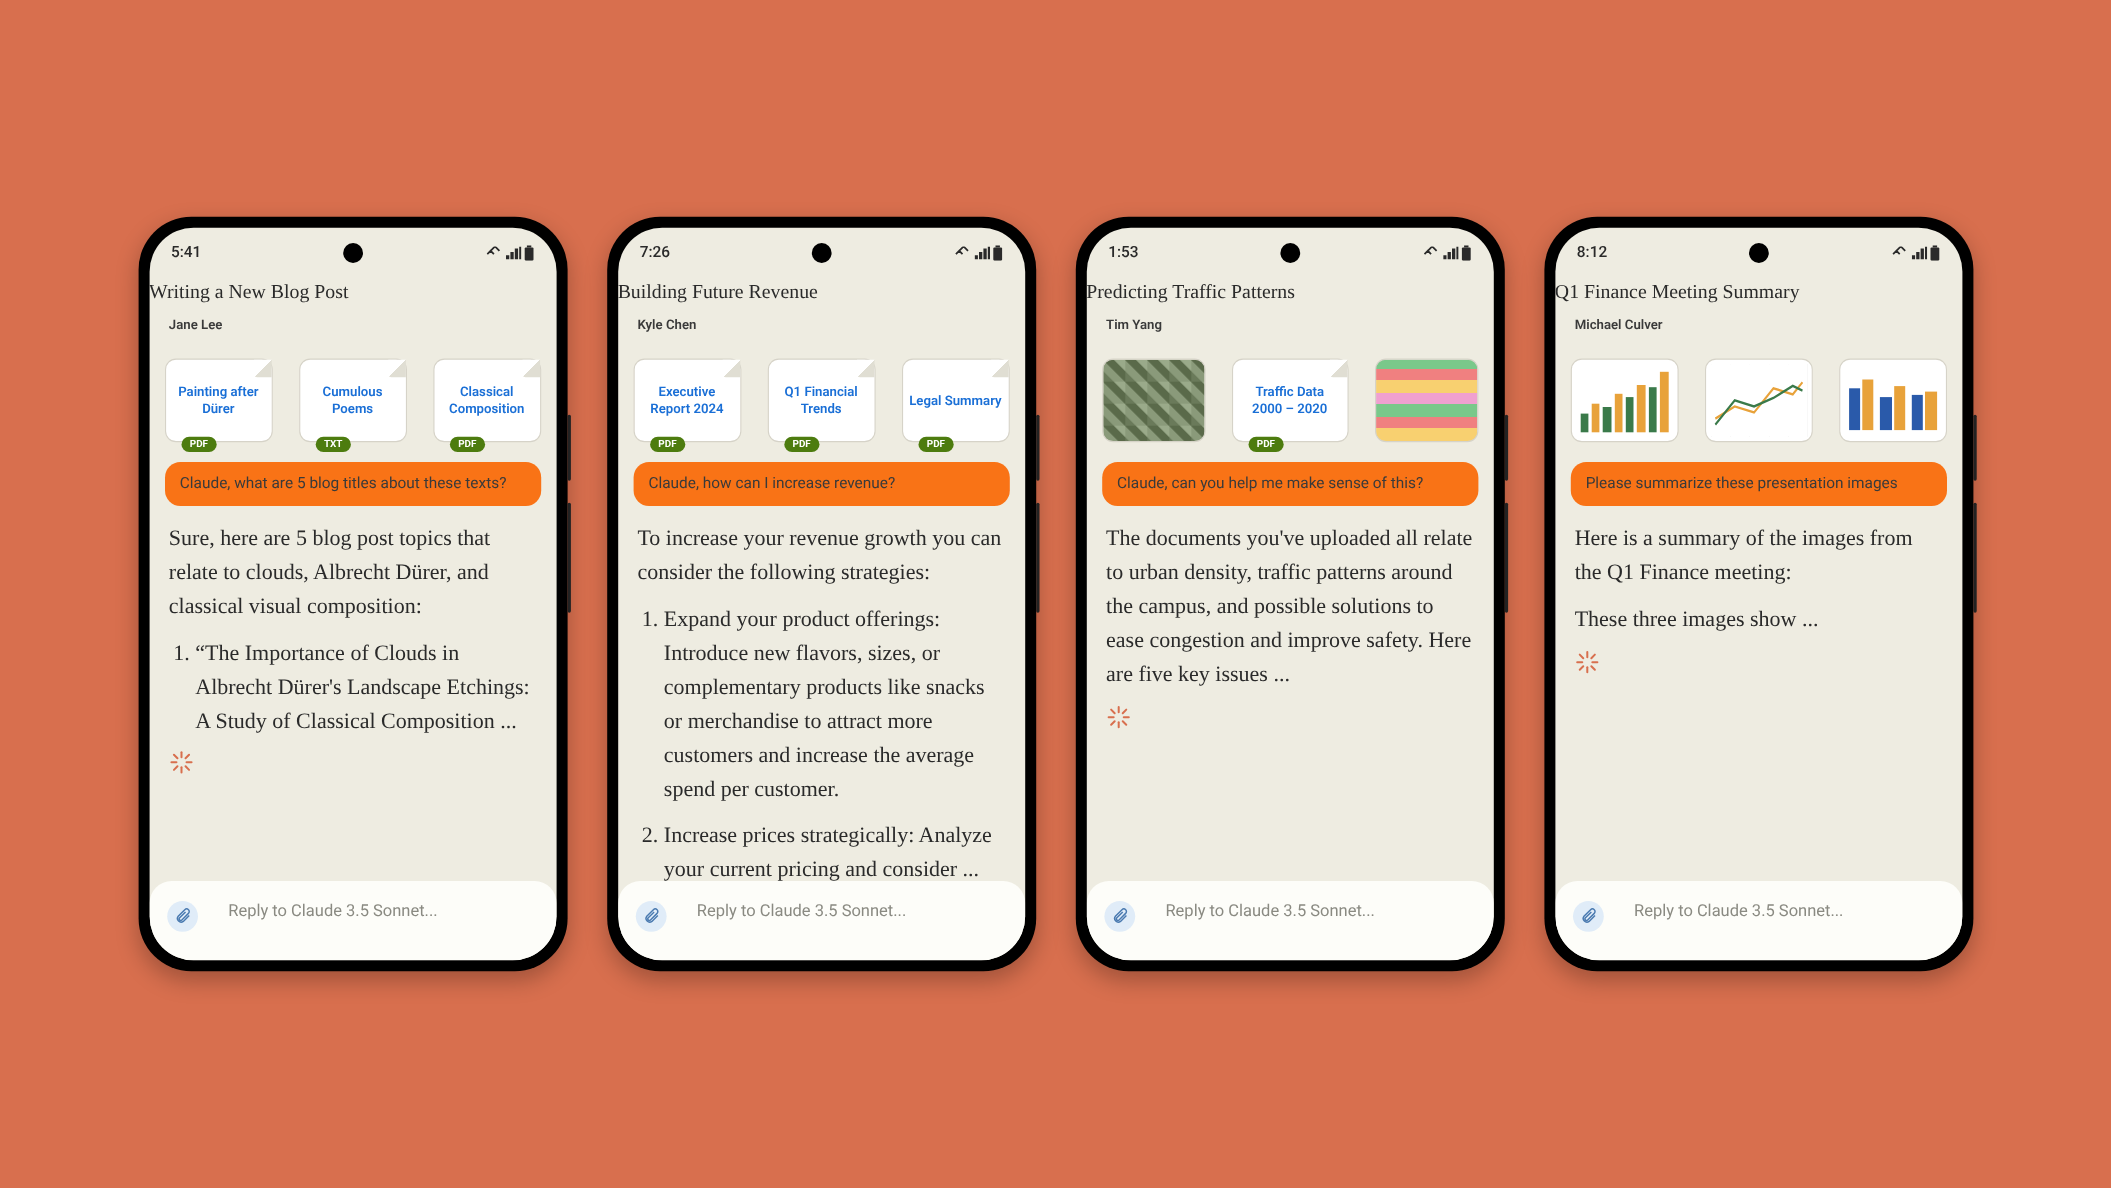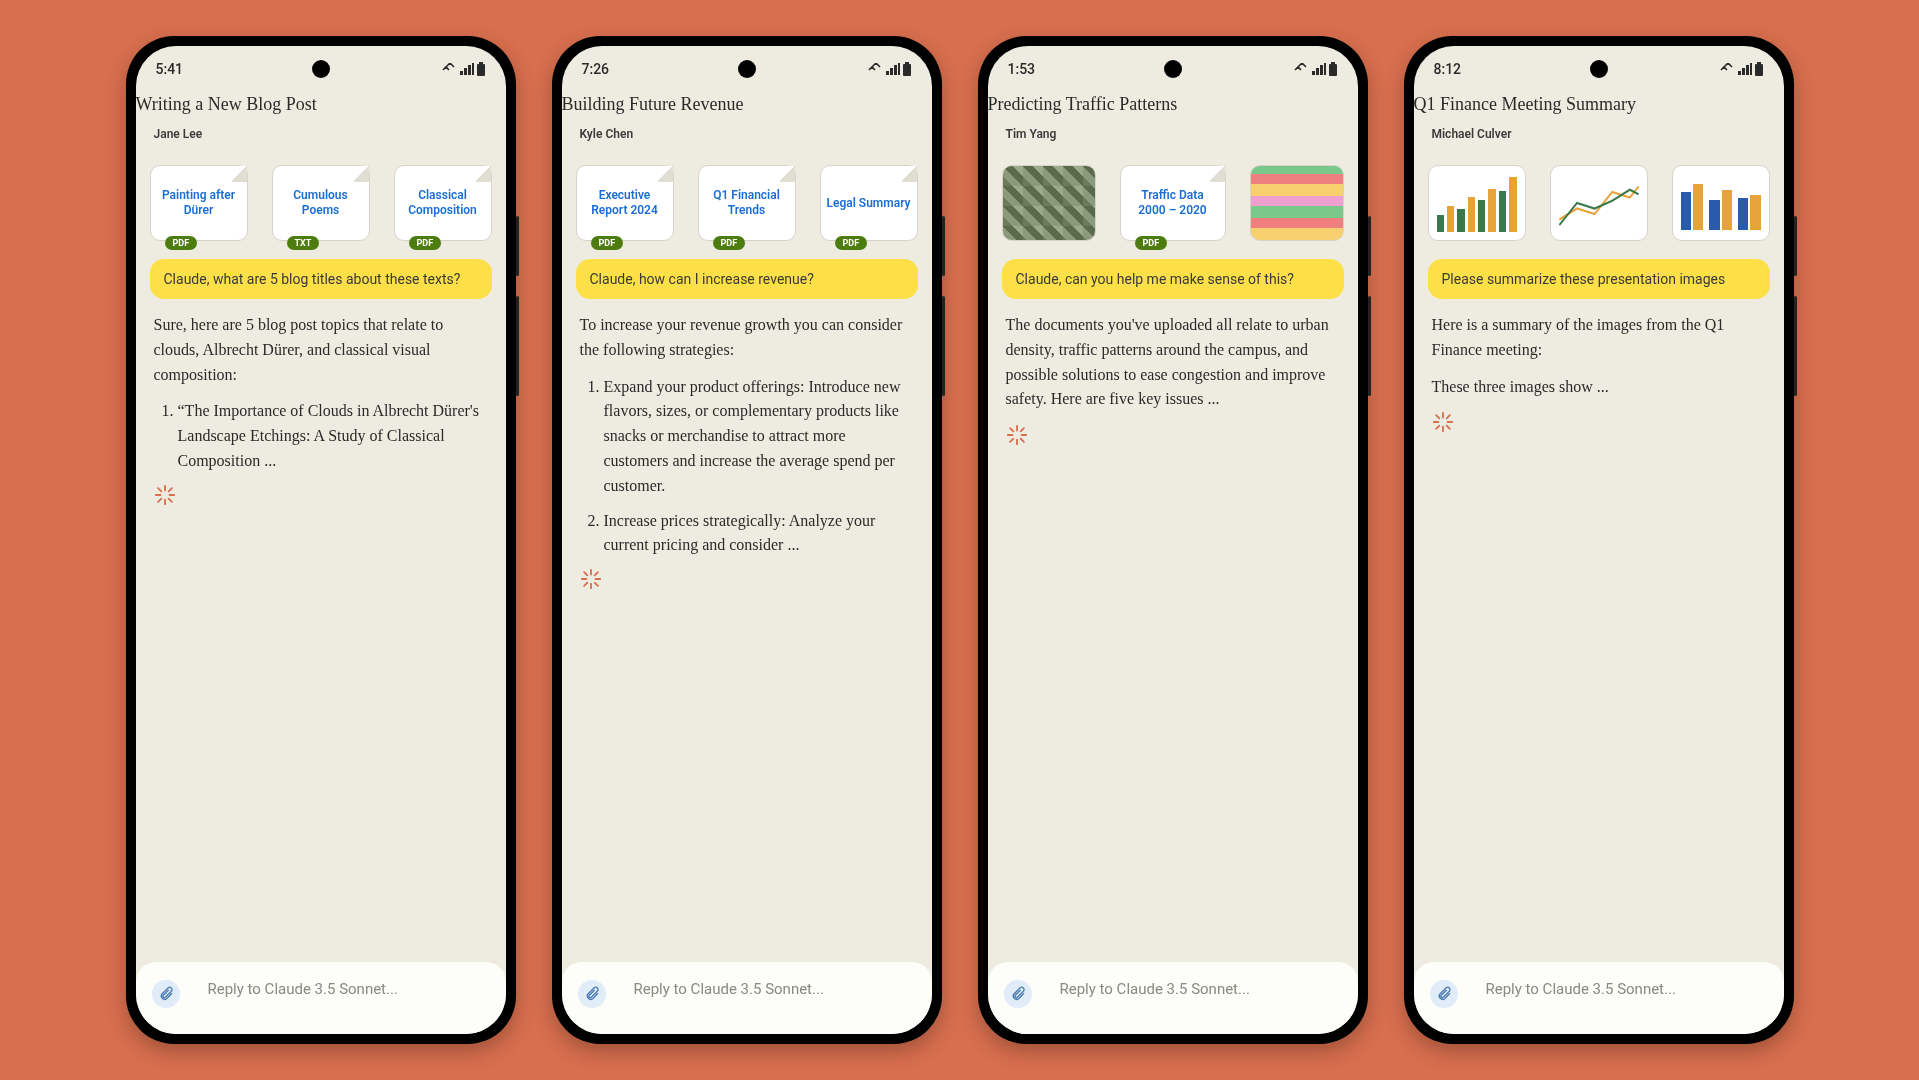--- a/index.html
+++ b/index.html
@@ -8,21 +8,21 @@
     width: 1919px;
     height: 1080px;
     display: flex;
     justify-content: center;
     align-items: center;
     gap: 36px;
     font-family: Georgia, 'Times New Roman', serif;
   }
   .phone {
     width: 390px;
-    height: 1008px;
+    height: 686px;
     background: #000;
     border-radius: 48px;
     padding: 10px;
     position: relative;
     box-shadow: 0 8px 20px rgba(0,0,0,0.25);
   }
   .phone::before, .phone::after {
     content: "";
     position: absolute;
     right: -3px;
@@ -149,32 +149,32 @@
       linear-gradient(#fff,#fff),
       repeating-linear-gradient(90deg,#ddd 0 1px,transparent 1px 20%);
     position:relative; height:100%;
   }
   .mini-line svg { width:100%; height:100%; }
   .mini-grouped { display:flex; align-items:flex-end; gap:6px; height:100%; padding:6px 4px; }
   .pair { flex:1; display:flex; gap:2px; align-items:flex-end; height:100%; }
   .pair span:first-child { flex:1; background:#2a5aaa; }
   .pair span:last-child  { flex:1; background:#e8a23a; }
   .prompt {
-    background: #fde047;
+    background: #f97316;
     border-radius: 14px;
     padding: 12px 14px;
     margin: 18px 2px 14px 2px;
     font-family: -apple-system, Roboto, sans-serif;
     font-size: 14px;
     color: #3a3a3a;
   }
   .response {
     padding: 0 6px;
     font-family: Georgia, serif;
-    font-size: 16px;
+    font-size: 20px;
     line-height: 1.55;
     color: #2a2a2a;
   }
   .response p { margin-bottom: 12px; }
   .response ol { padding-left: 24px; }
   .response li { margin-bottom: 10px; }
   .spark {
     margin: 8px 6px;
     color: #d86f4e;
   }

